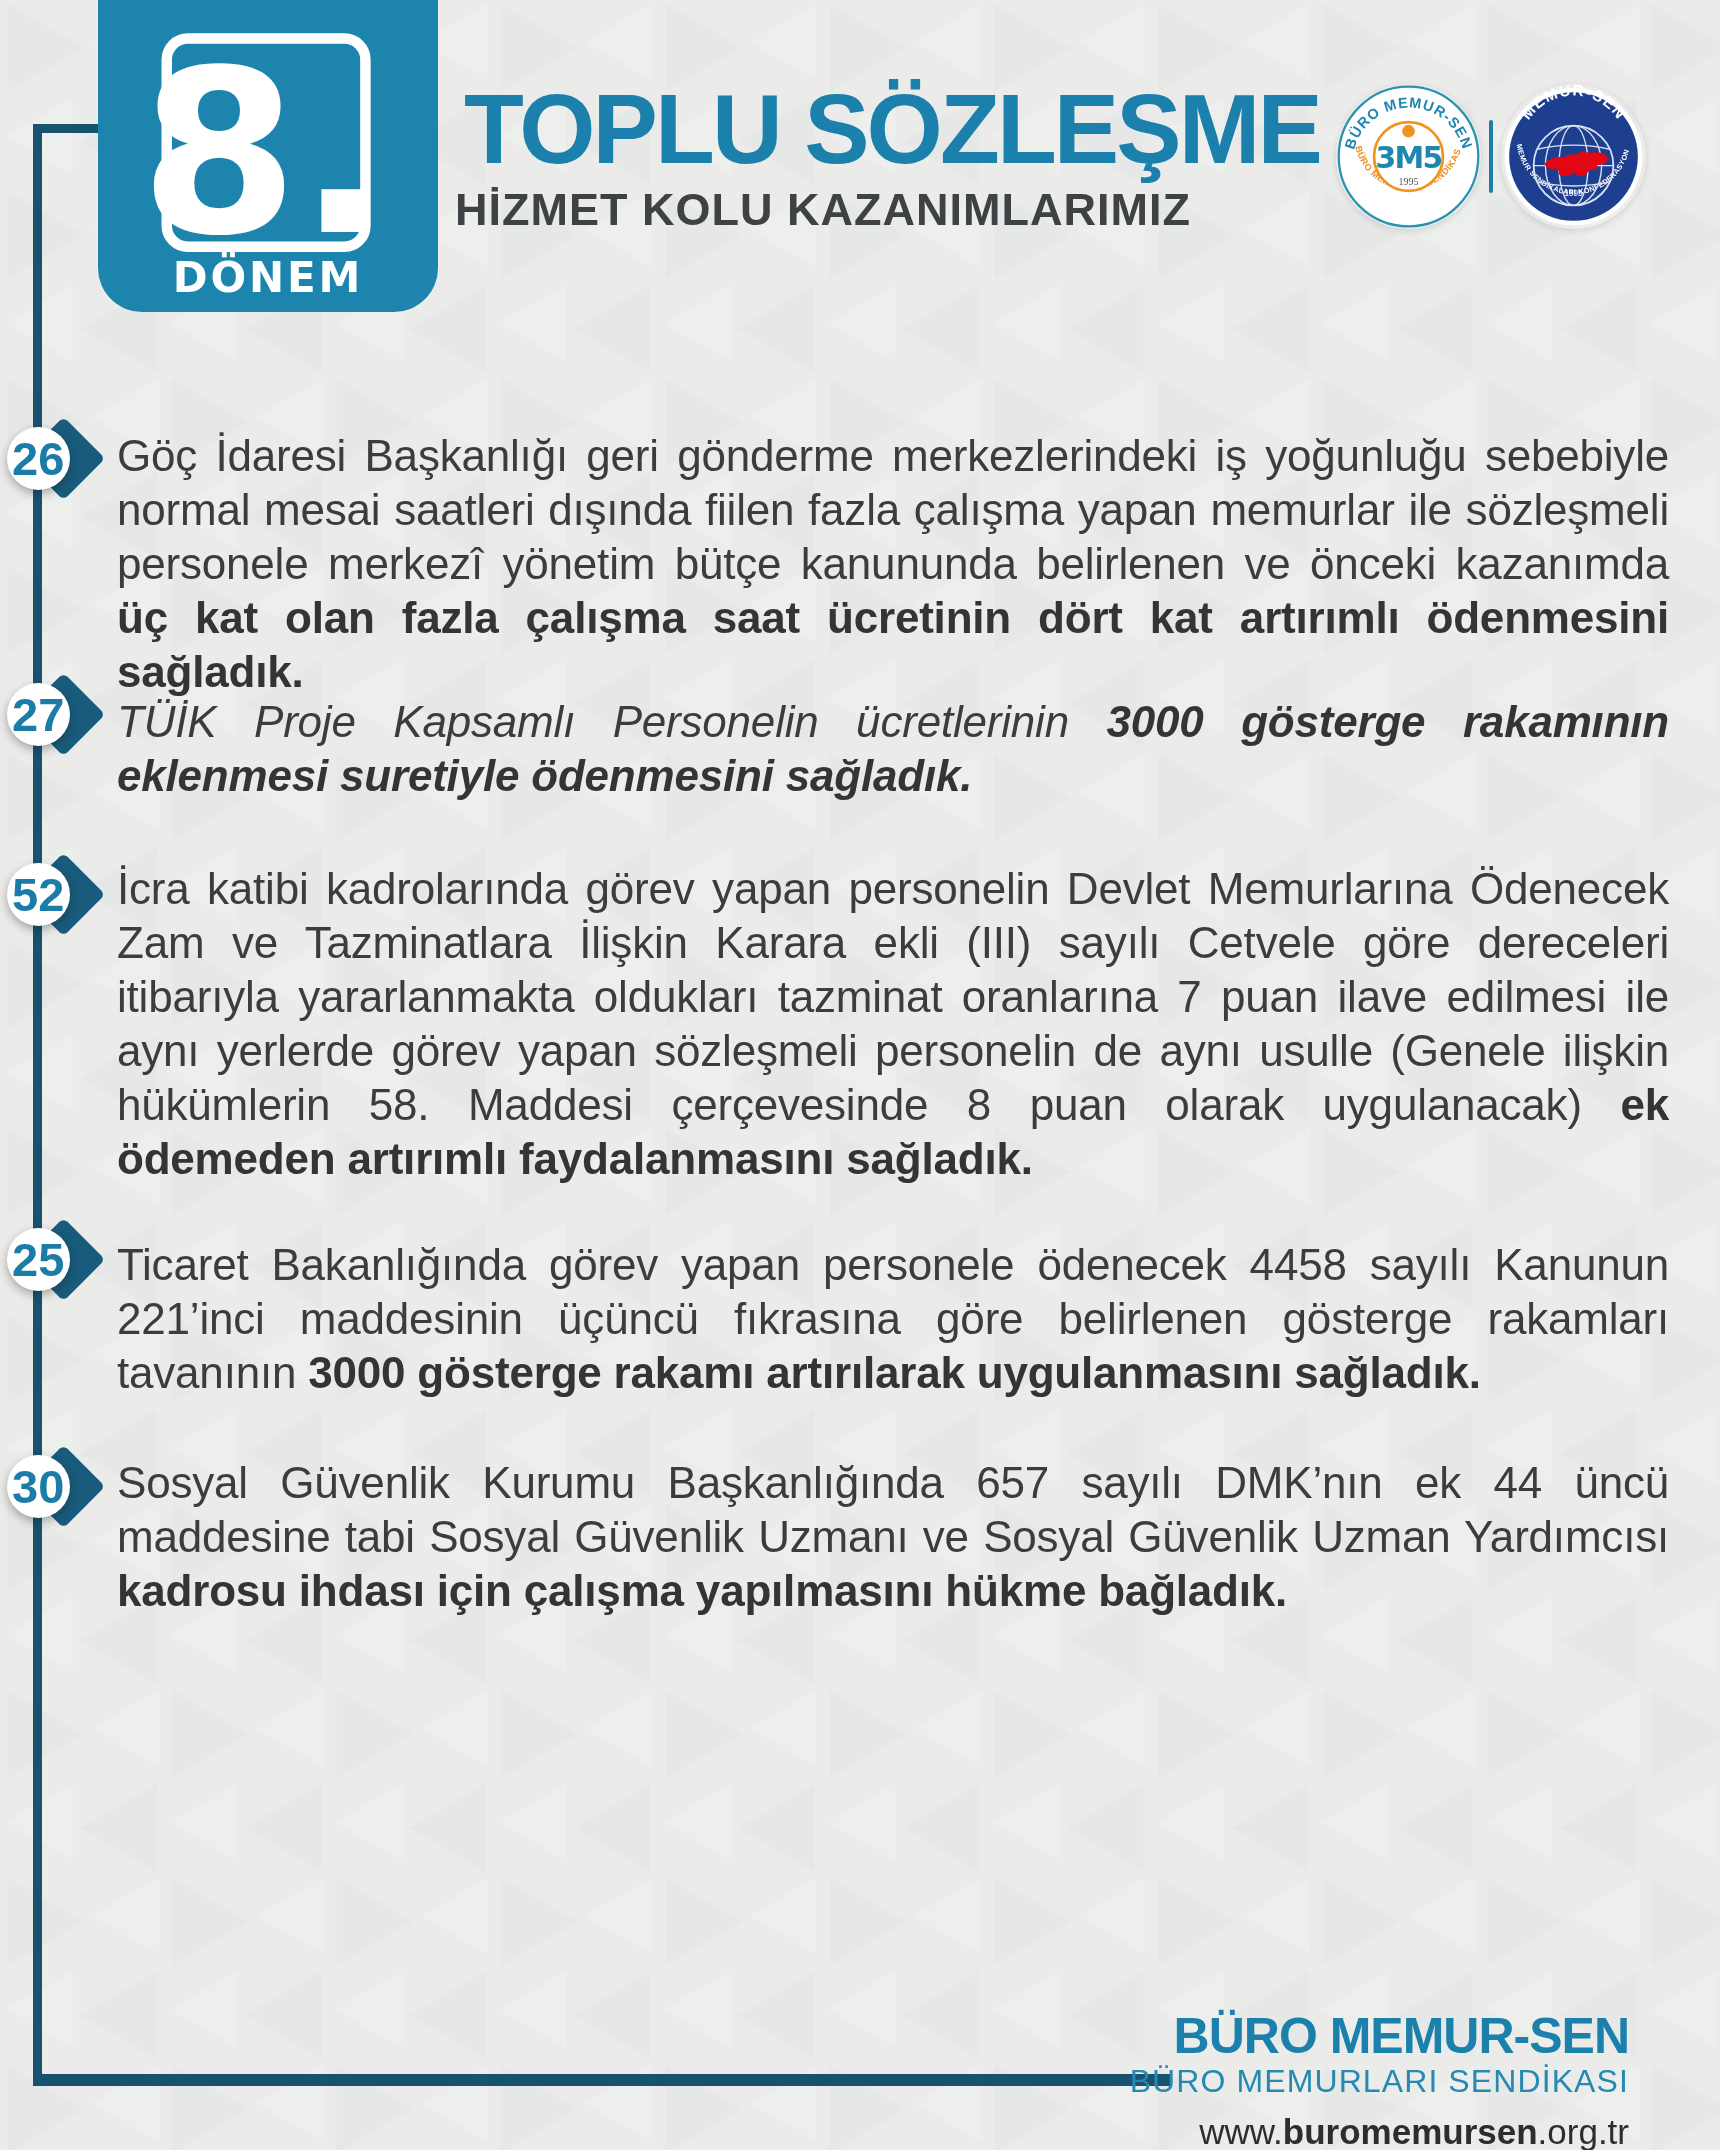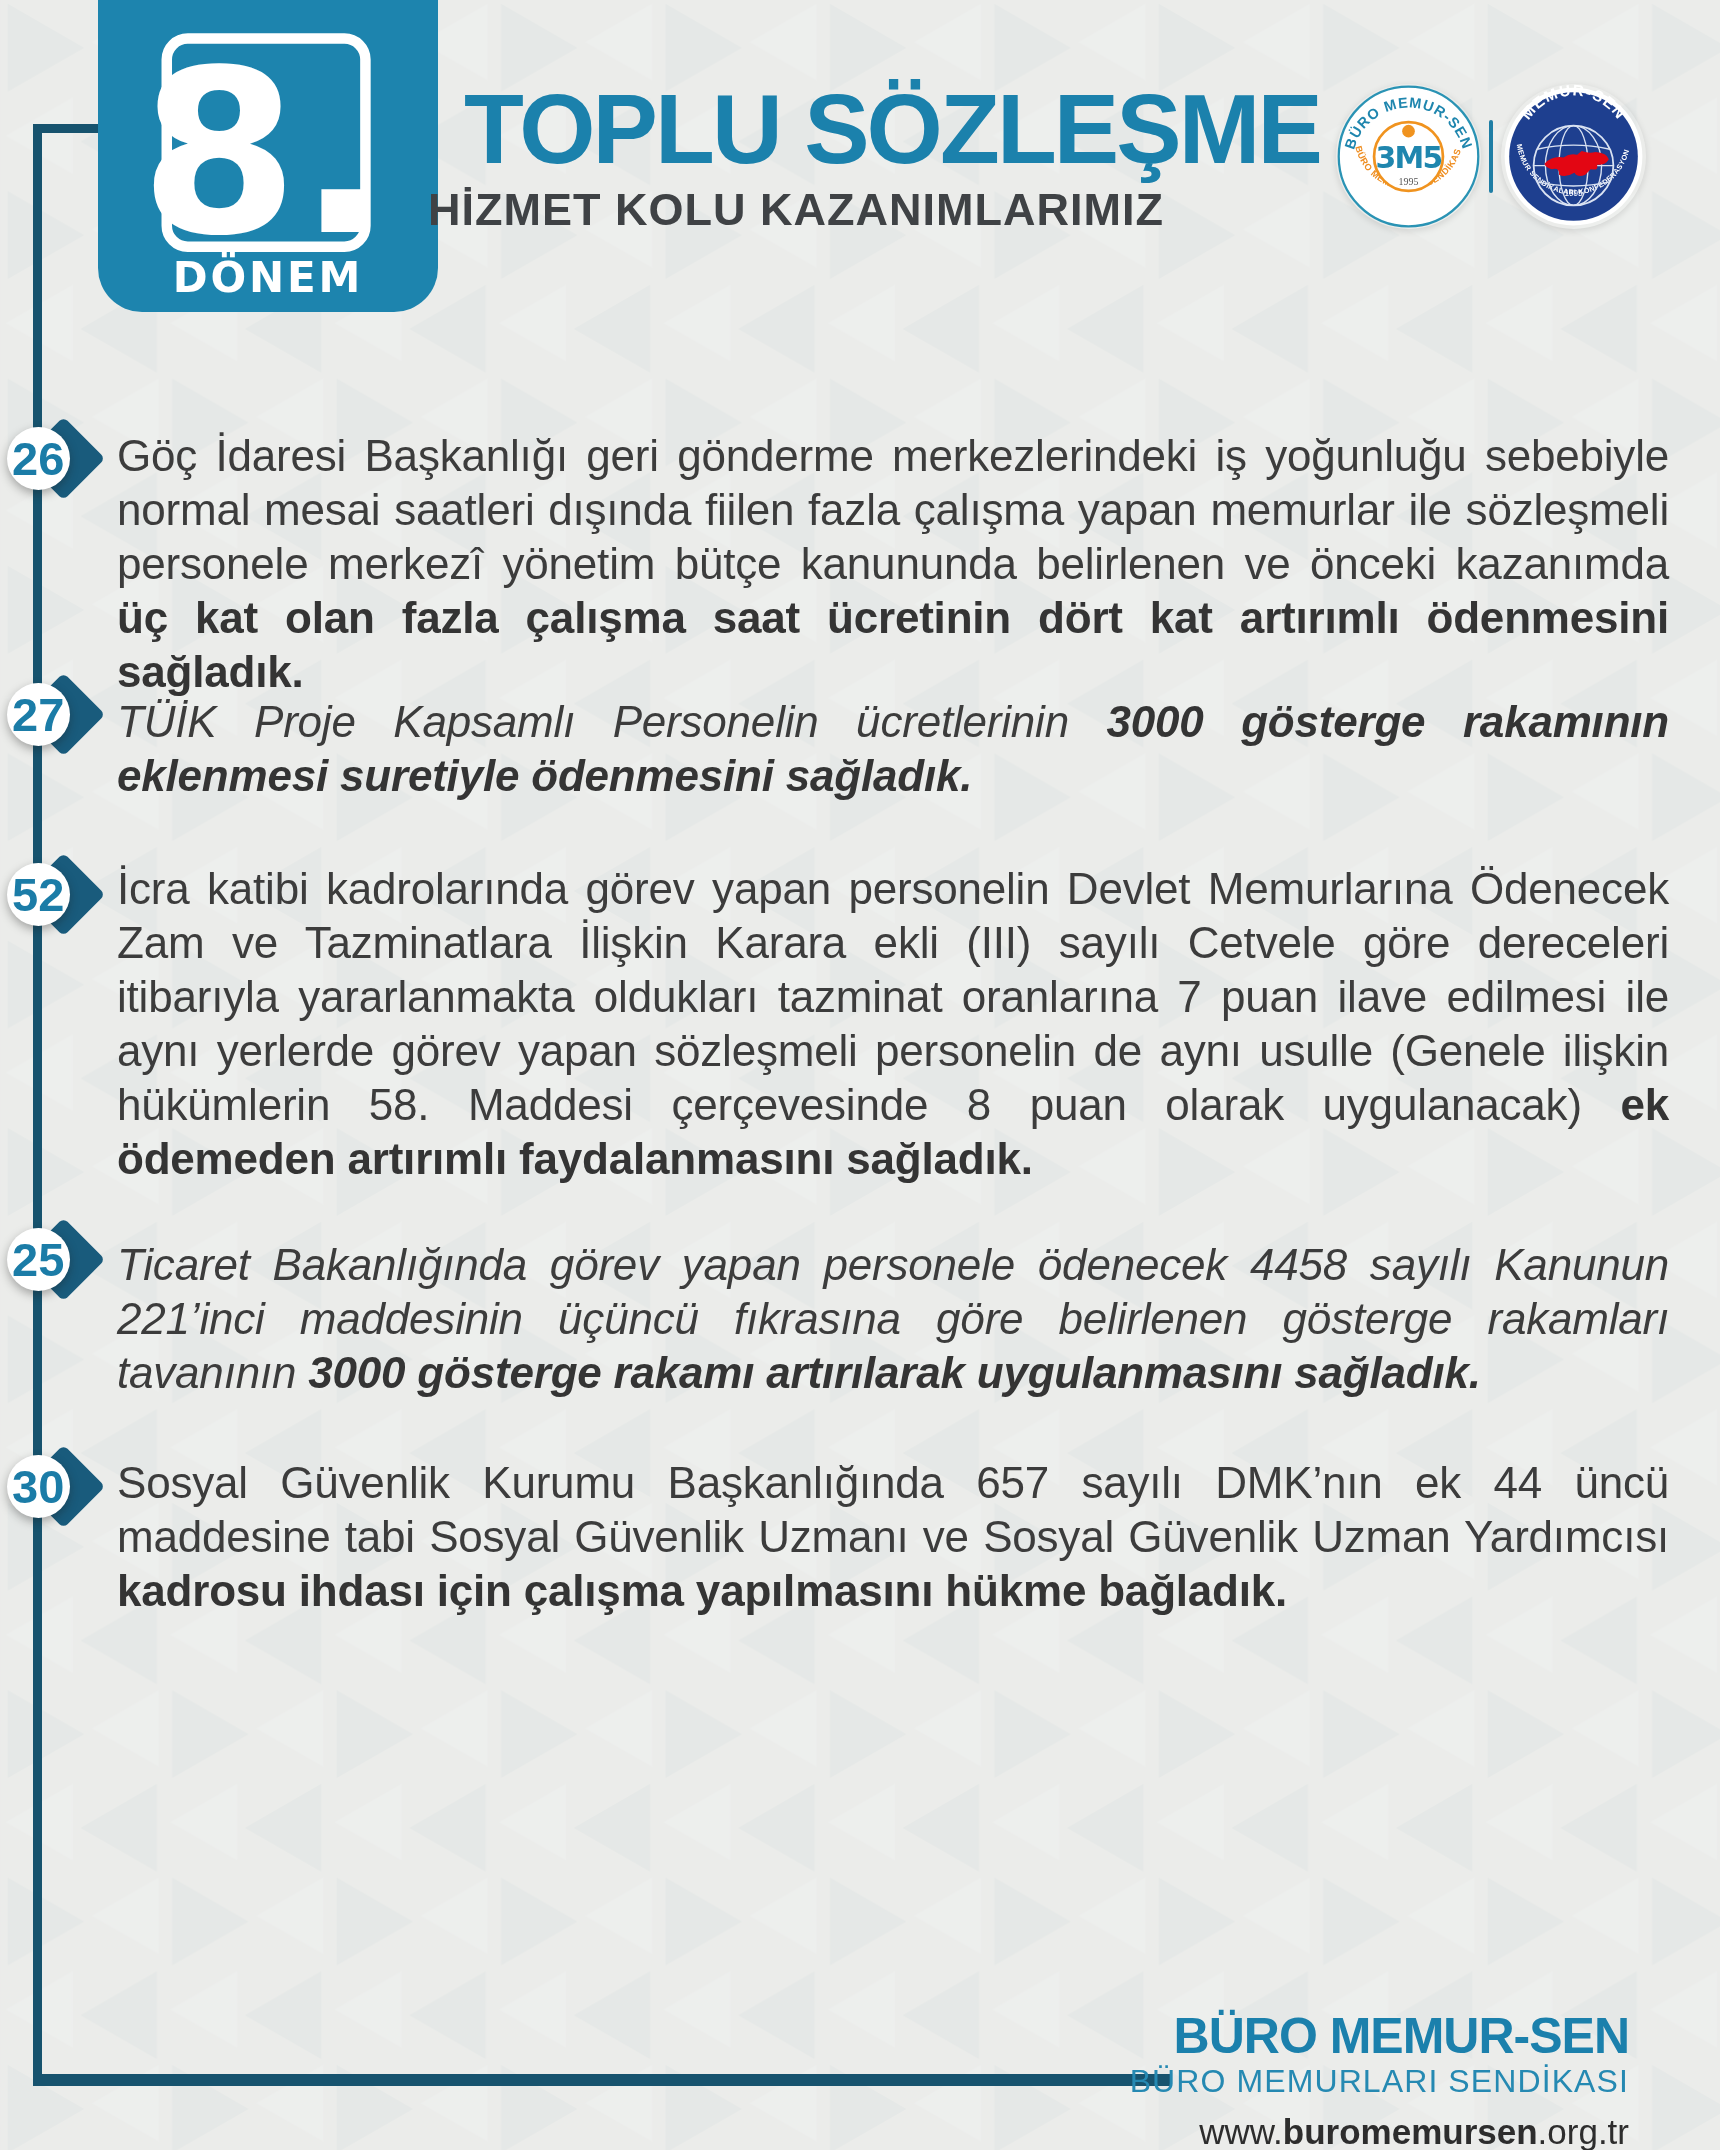--- a/index.html
+++ b/index.html
@@ -7,21 +7,21 @@
   .page{position:relative;width:1721px;height:2151px;background:#ebecea;overflow:hidden;}
   .bg{position:absolute;left:0;top:0;z-index:0;}
 
   
   .brand-box{position:absolute;left:98px;top:0;width:340px;height:312px;background:#1d84ae;
              border-radius:0 0 44px 44px;z-index:2;}
 
   
   .title{position:absolute;left:444px;top:80px;font-size:98px;font-weight:700;color:#1b81ac;
          letter-spacing:-2.9px;line-height:1;white-space:nowrap;z-index:2;margin-left:20px;}
-  .subtitle{position:absolute;left:428px;top:187px;font-size:45px;font-weight:700;color:#3f4245;
+  .subtitle{position:absolute;left:455px;top:187px;font-size:45px;font-weight:700;color:#3f4245;
             letter-spacing:1px;line-height:1;white-space:nowrap;z-index:2;}
 
   
   .logos{position:absolute;left:1336px;top:84px;display:flex;align-items:center;z-index:2;}
   .logo-wrap{width:145px;height:145px;border-radius:50%;box-shadow:0 1.9px 7.6px rgba(0,0,0,.12);}
   .logo-divider{width:4.8px;height:73px;background:#1f7ea5;margin:0 7.6px;border-radius:2.9px;}
 
   
   .rail-stub{position:absolute;left:36px;top:124px;width:65px;height:8.6px;background:#17536e;z-index:1;}
   .rail-v{position:absolute;left:33px;top:124px;width:8.6px;height:1961px;background:#17536e;z-index:1;}
@@ -149,21 +149,21 @@
       <div class="badge-circle">52</div>
     </div>
     <p class="item-text" style="top:862px;"><span>İcra katibi kadrolarında görev yapan personelin Devlet Memurlarına Ödenecek Zam ve Tazminatlara İlişkin Karara ekli (III) sayılı Cetvele göre dereceleri itibarıyla yararlanmakta oldukları tazminat oranlarına 7 puan ilave edilmesi ile aynı yerlerde görev yapan sözleşmeli personelin de aynı usulle (Genele ilişkin hükümlerin 58. Maddesi çerçevesinde 8 puan olarak uygulanacak)</span> <b>ek ödemeden artırımlı faydalanmasını sağladık.</b></p>
   </div>
 
   <div class="item">
     <div class="badge" style="top:1228px;">
       <div class="diamond"></div>
       <div class="badge-circle">25</div>
     </div>
-    <p class="item-text" style="top:1238px;font-style:italic;"><span>Ticaret Bakanlığında görev yapan personele ödenecek 4458 sayılı Kanunun 221’inci maddesinin üçüncü fıkrasına göre belirlenen gösterge rakamları tavanının</span> <b>3000 gösterge rakamı artırılarak uygulanmasını sağladık.</b></p>
+    <p class="item-text" style="top:1238px;"><span>Ticaret Bakanlığında görev yapan personele ödenecek 4458 sayılı Kanunun 221’inci maddesinin üçüncü fıkrasına göre belirlenen gösterge rakamları tavanının</span> <b>3000 gösterge rakamı artırılarak uygulanmasını sağladık.</b></p>
   </div>
 
   <div class="item">
     <div class="badge" style="top:1455px;">
       <div class="diamond"></div>
       <div class="badge-circle">30</div>
     </div>
     <p class="item-text" style="top:1456px;"><span>Sosyal Güvenlik Kurumu Başkanlığında 657 sayılı DMK’nın ek 44 üncü maddesine tabi Sosyal Güvenlik Uzmanı ve Sosyal Güvenlik Uzman Yardımcısı</span> <b>kadrosu ihdası için çalışma yapılmasını hükme bağladık.</b></p>
   </div>
 

